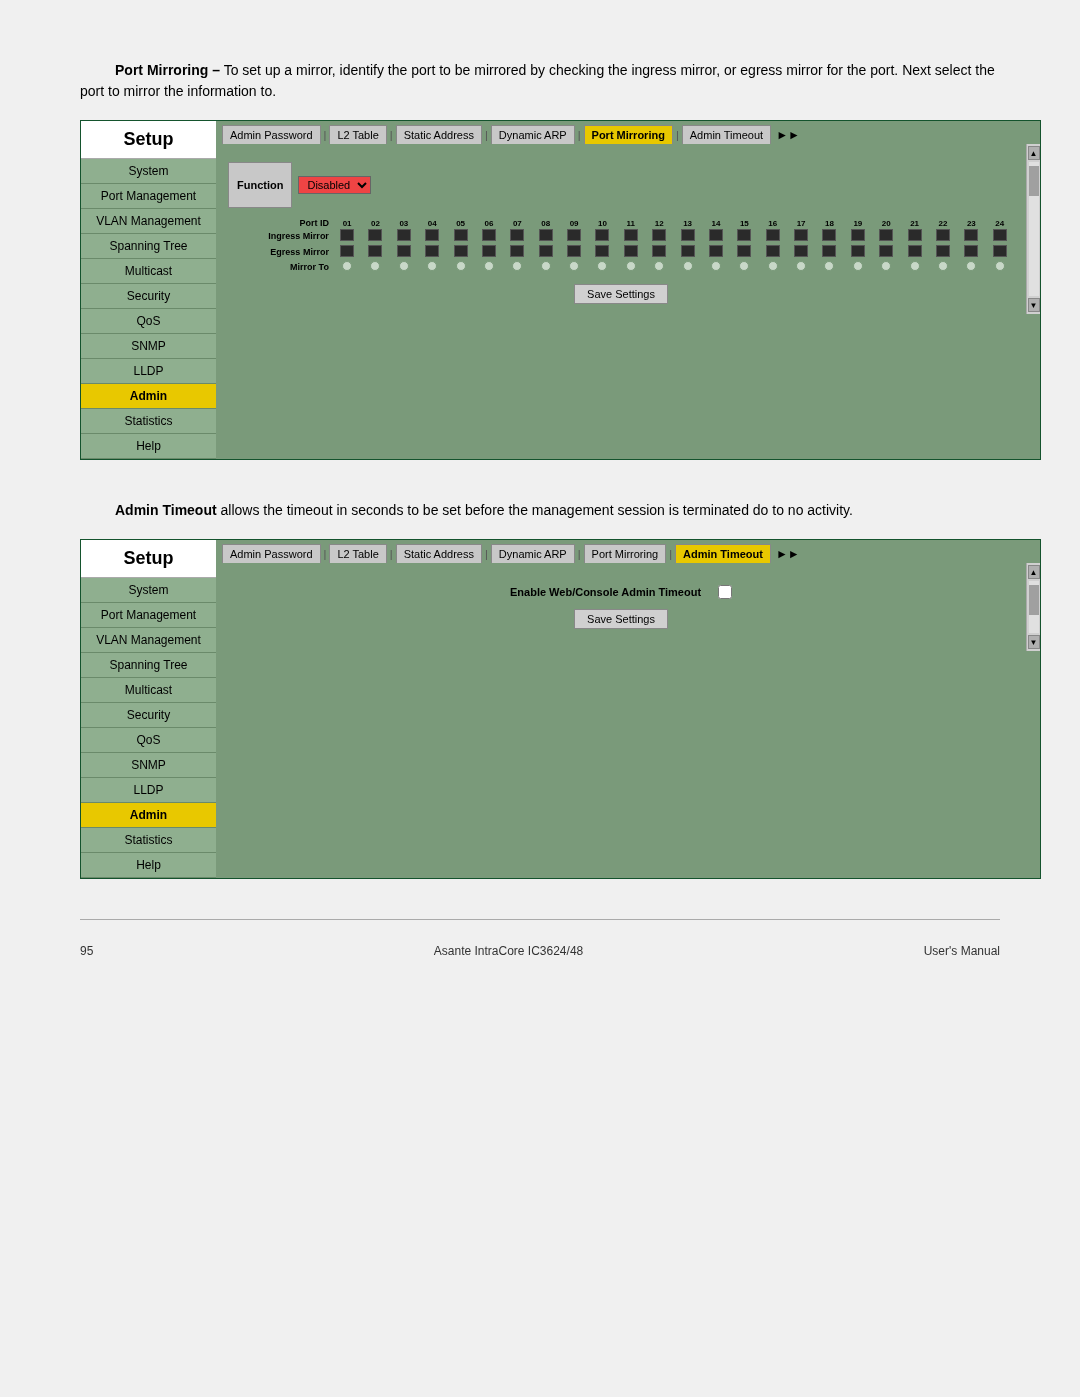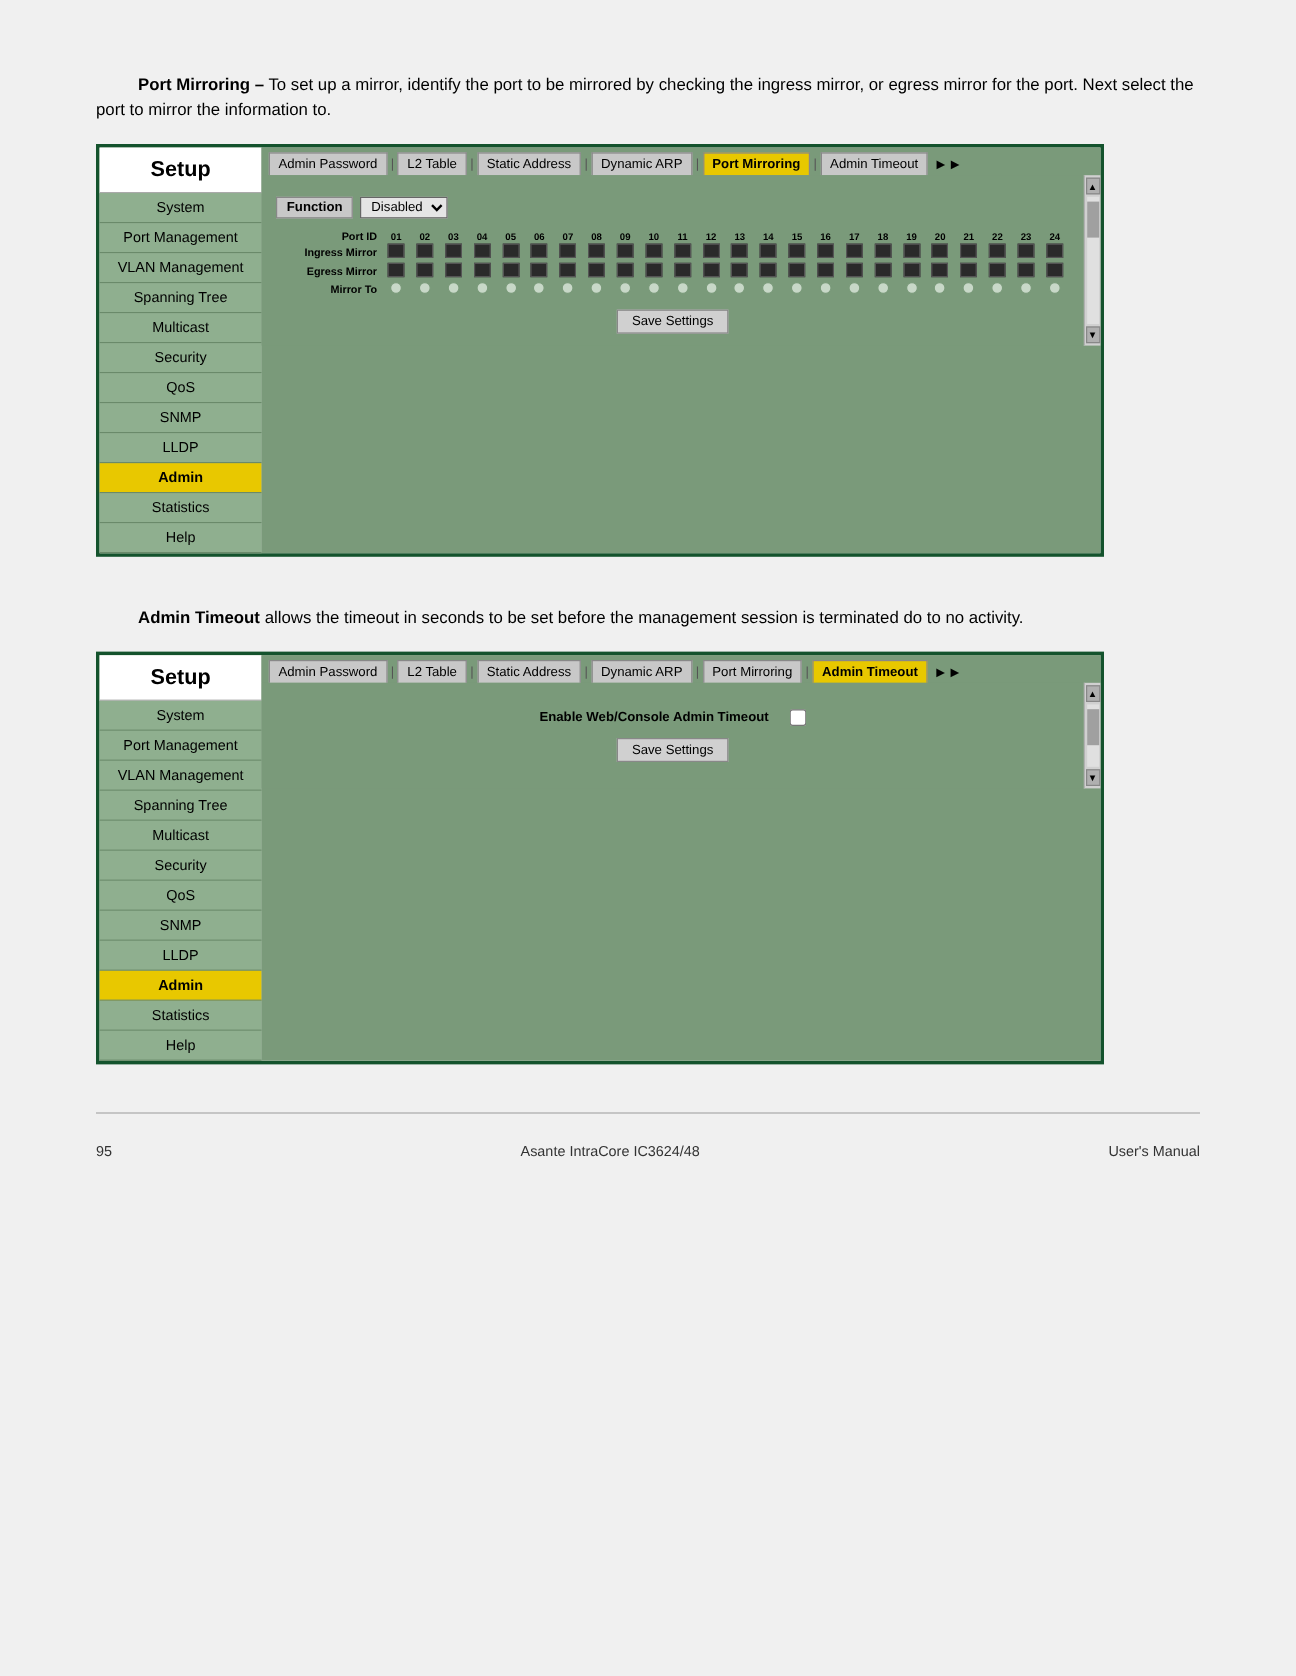--- a/index.html
+++ b/index.html
@@ -18,24 +18,24 @@
       font-size: 14px;
       line-height: 1.5;
     }
     .description-block strong {
       font-weight: bold;
       padding-left: 35px;
     }
 
     .setup-container {
       display: flex;
-      border: 3px solid #14532d;
+      border: 1px solid #14532d;
       margin-bottom: 40px;
       background: #fff;
-      width: 840px;
+      width: 961px;
     }
 
     .sidebar {
       width: 135px;
       background: #7a9a7a;
       flex-shrink: 0;
     }
     .sidebar-title {
       background: #fff;
       text-align: center;
@@ -151,28 +151,28 @@
       display: flex;
       align-items: center;
       margin-bottom: 10px;
       margin-top: 8px;
     }
     .function-label {
       font-size: 11px;
       font-weight: bold;
       background: #c8c8c8;
       border: 1px solid #888;
-      padding: 2px 8px;
+      padding: 16px 8px;
       margin-right: 6px;
     }
     .function-select {
       font-size: 11px;
       padding: 1px 4px;
       border: 1px solid #666;
-      background: #e5e5e5;
+      background: #ef4444;
     }
 
     .prev-next {
       text-align: right;
       font-size: 11px;
       margin-bottom: 4px;
     }
     .prev-next a {
       color: #0000cc;
       text-decoration: underline;

